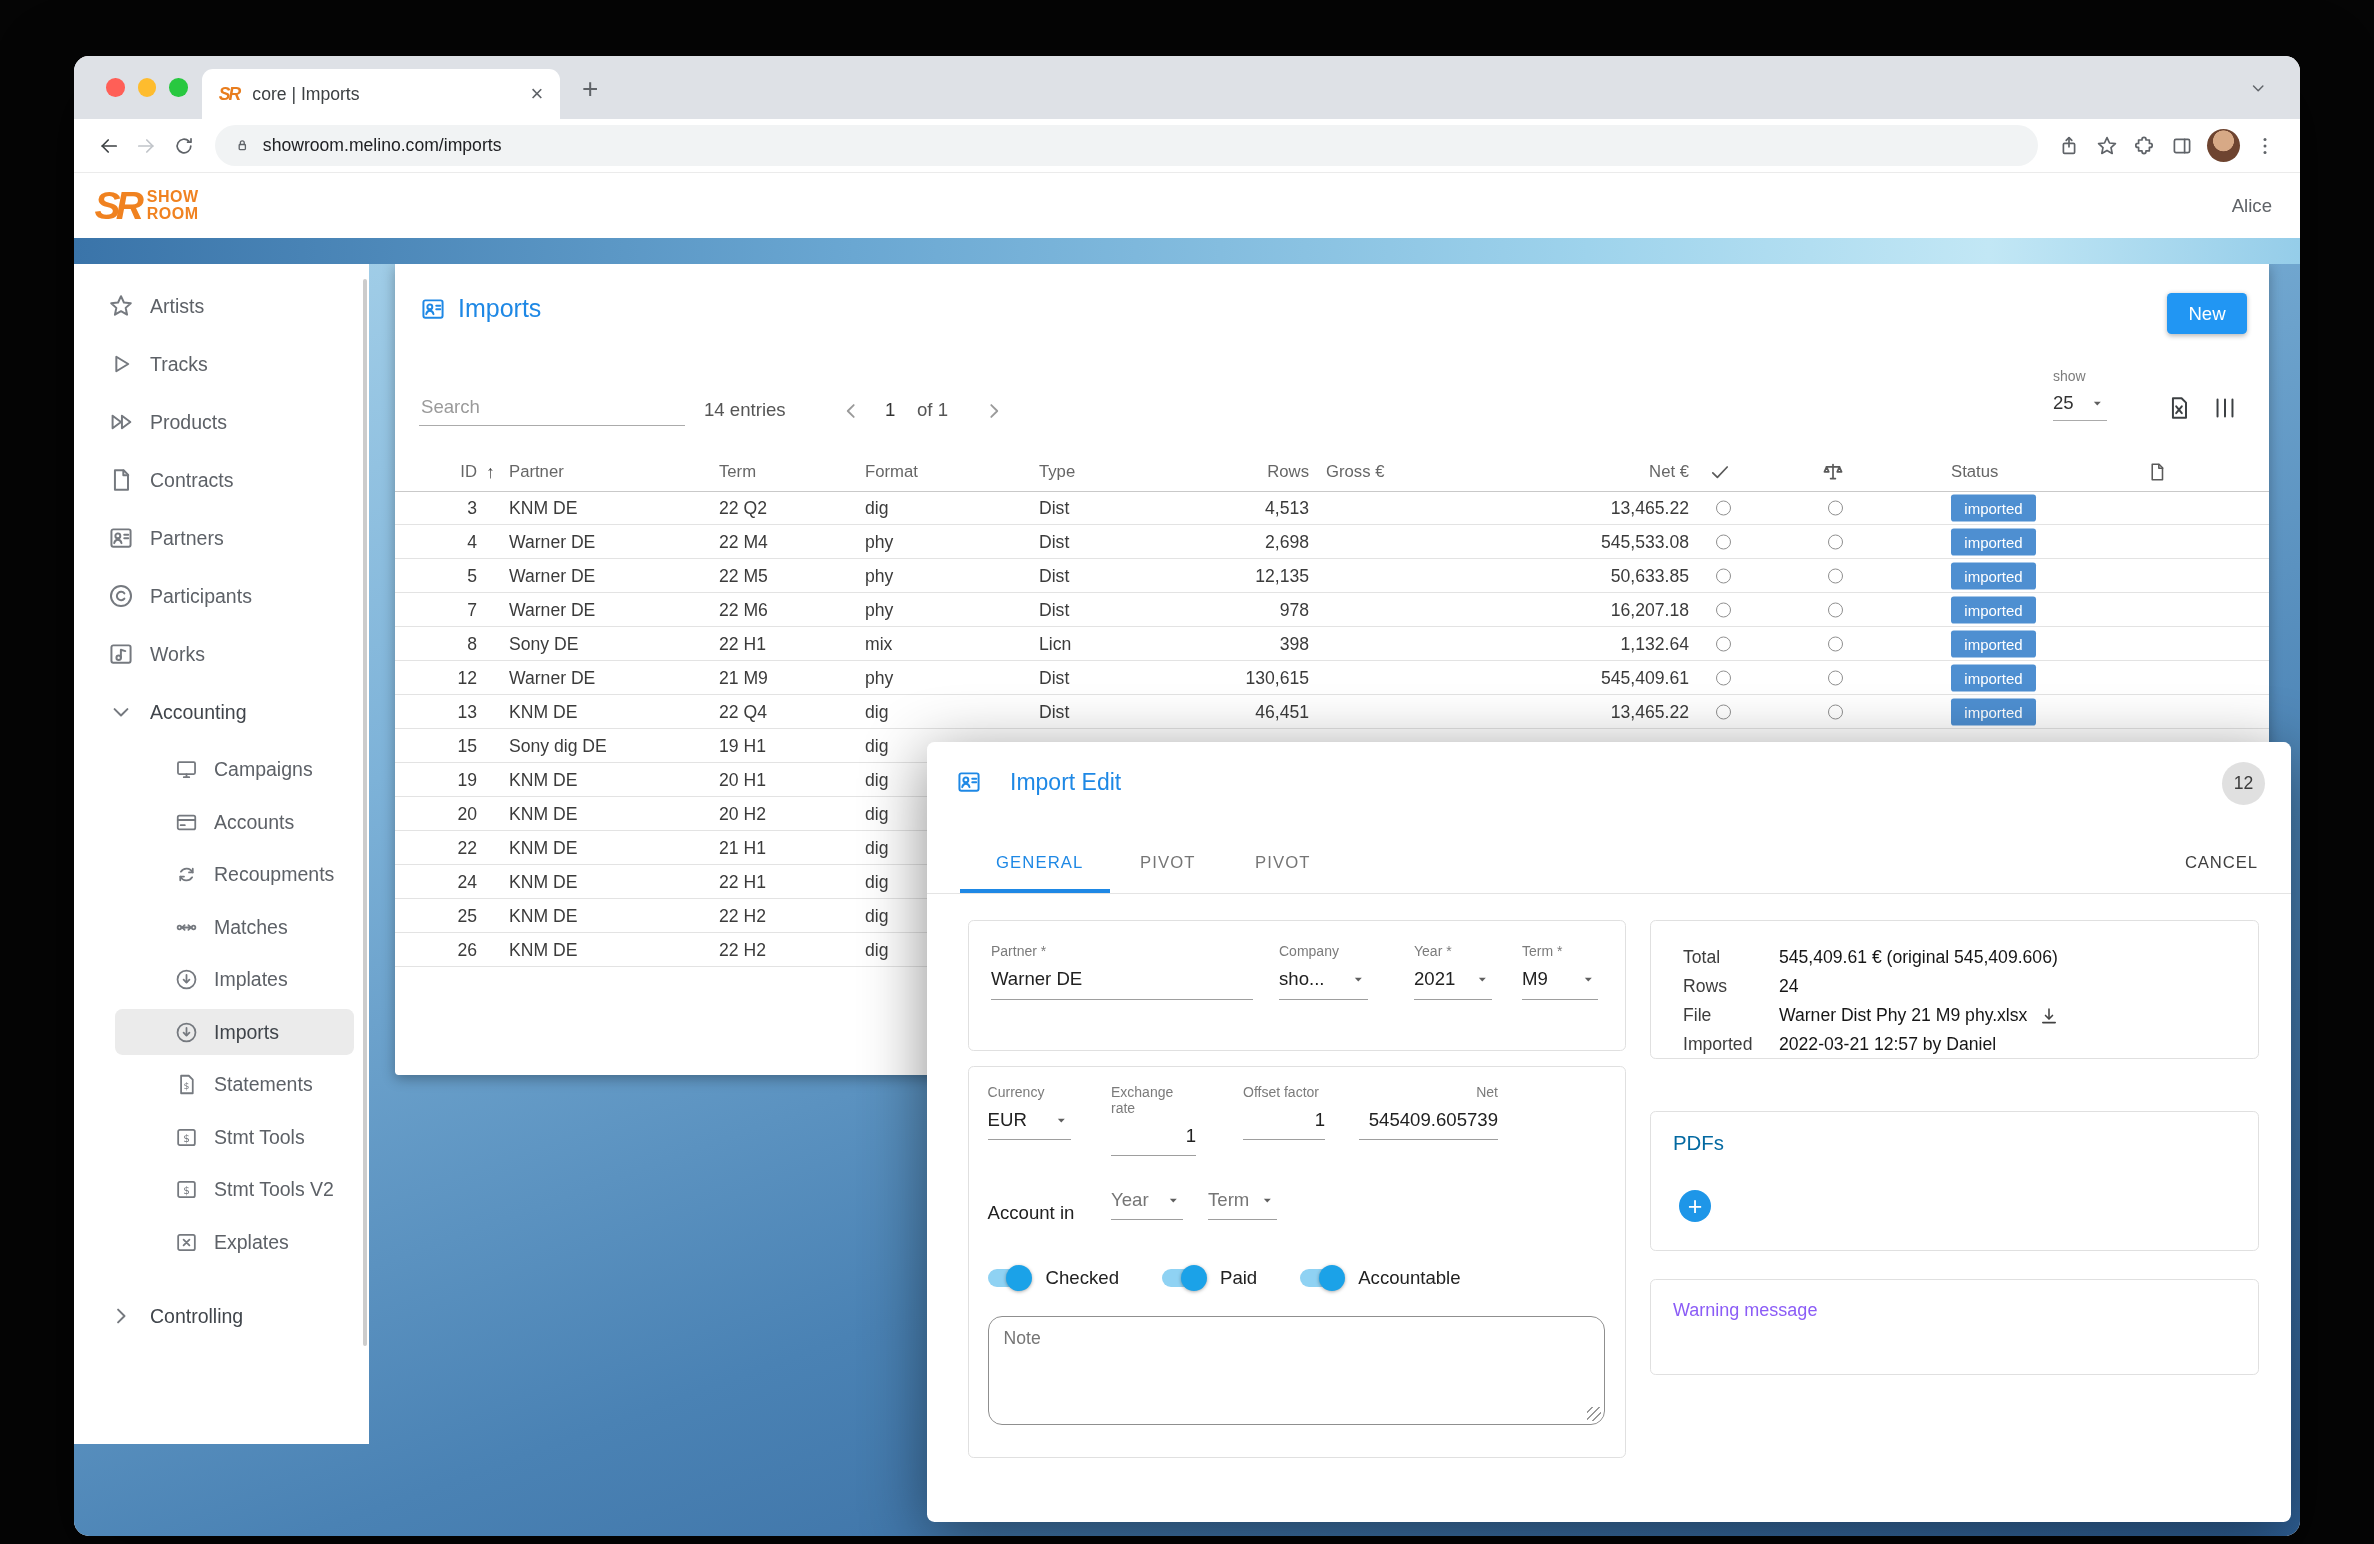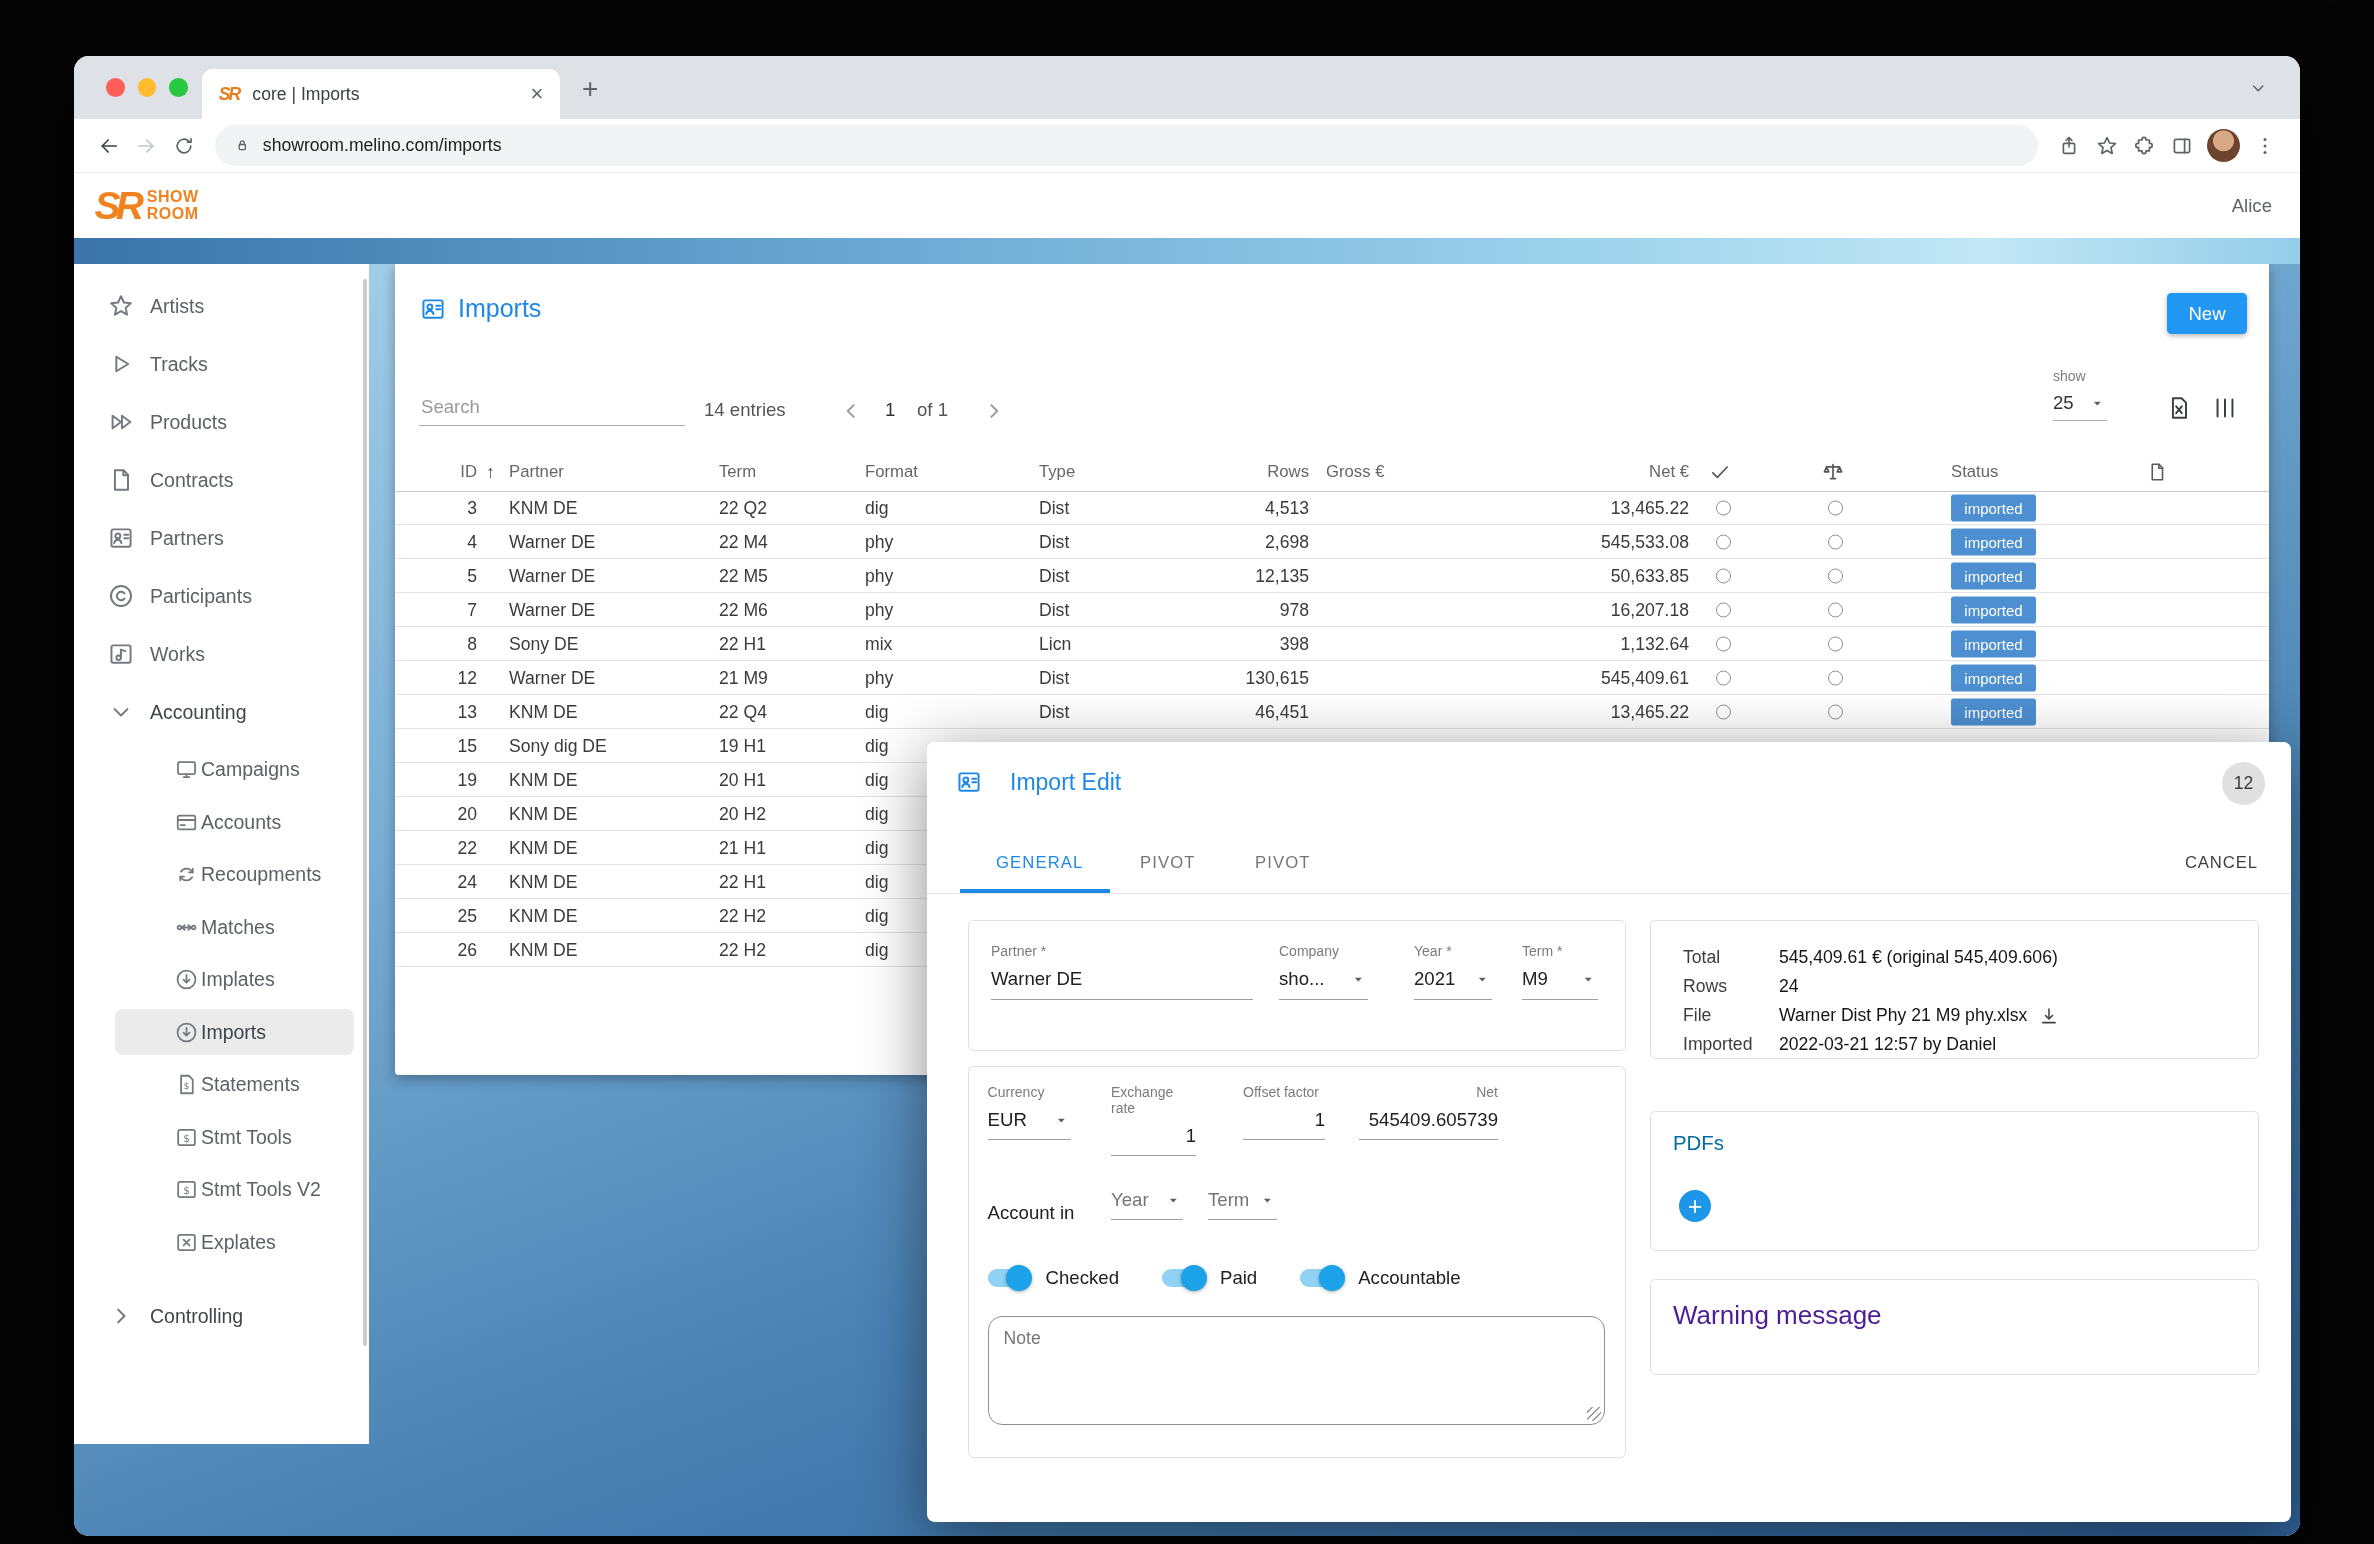--- a/index.html
+++ b/index.html
@@ -43,21 +43,21 @@
     background:linear-gradient(160deg,#a7d2ea 0%,#7db2d8 30%,#4a82b4 65%,#2e5f95 100%)}
   
   .sidebar{position:absolute;left:0;top:0;width:295px;height:1180px;background:#fff;
     padding-top:13px;box-sizing:border-box}
   .sb-scroll{position:absolute;right:1.9px;top:15px;width:4.6px;height:1067px;background:#cccccc;border-radius:2.8px}
   .sb-item{height:58px;display:flex;align-items:center;padding-left:33px;gap:15px;font-size:19.5px;color:#5d6167}
   .sb-section{color:#40454b}
   .sb-icon{width:28px;height:28px;color:#75797f;flex:none}
   .sb-icon svg,.hic svg,.caret svg,.strip-chev svg,.url-lock svg,.pg-ic svg,.tc-ic svg,.dl-ic svg,.ctlic svg{width:100%;height:100%;display:block}
   .sb-child{height:46px;margin:5.6px 15px 6.5px 41px;border-radius:7.4px;display:flex;align-items:center;
-    padding-left:59px;gap:2px;font-size:19.5px;color:#5d6167;box-sizing:border-box}
+    padding-left:59px;gap:15px;font-size:19.5px;color:#5d6167;box-sizing:border-box}
   .sb-child .sb-icon{width:25px;height:25px}
   .sb-child.selected{background:#ebebeb;color:#3f444a}
   .sb-ctrl{margin-top:22px}
   
   .tablecard{position:absolute;left:321px;top:0;width:1874px;height:811px;background:#fff;
     border-radius:0 0 3.7px 3.7px;box-shadow:0 3.7px 13px rgba(0,0,0,.30)}
   .tc-title{position:absolute;left:24px;top:30px;display:flex;align-items:center;gap:11px;
     color:#1e88e5;font-size:25px;font-weight:500}
   .tc-ic{width:28px;height:28px;color:#1e88e5}
   .btn-new{position:absolute;right:22px;top:29px;width:80px;height:41px;background:#2196f3;color:#fff;
@@ -128,21 +128,21 @@
   .switch::after{content:"";position:absolute;right:-1.9px;top:-3.7px;width:26px;height:26px;border-radius:50%;
     background:#1ba2e8;box-shadow:0 0.9px 3.7px rgba(0,0,0,.35)}
   .tg-label{font-size:18.6px;color:#212121}
   .notebox{position:absolute;left:18.6px;top:249px;width:615px;height:107px;border:0.9px solid #8f8f8f;border-radius:14px}
   .note-label{position:absolute;left:15px;top:11px;font-size:17.6px;color:#757575}
   .note-resize{position:absolute;right:2.8px;bottom:2.8px;width:14px;height:14px;
     background:repeating-linear-gradient(315deg,#999 0 1.4px,transparent 1.4px 5.1px)}
   .pdfs-title{position:absolute;left:22px;top:20.4px;font-size:20.4px;font-weight:500;color:#0369a1}
   .pdfs-add{position:absolute;left:28px;top:78px;width:32px;height:32px;border-radius:50%;background:#1e96e8;
     color:#fff;font-size:25px;line-height:1;display:flex;align-items:center;justify-content:center}
-  .warn-title{position:absolute;left:22px;top:20.4px;font-size:26px;font-weight:500;color:#4c1d95}
+  .warn-title{position:absolute;left:22px;top:20.4px;font-size:18px;font-weight:500;color:#8b5cf6}
 </style>
 </head>
 <body>
 
 <div class="window">
 
   <div class="tabstrip">
     <div class="lights">
       <span class="light l-red"></span>
       <span class="light l-yellow"></span>

